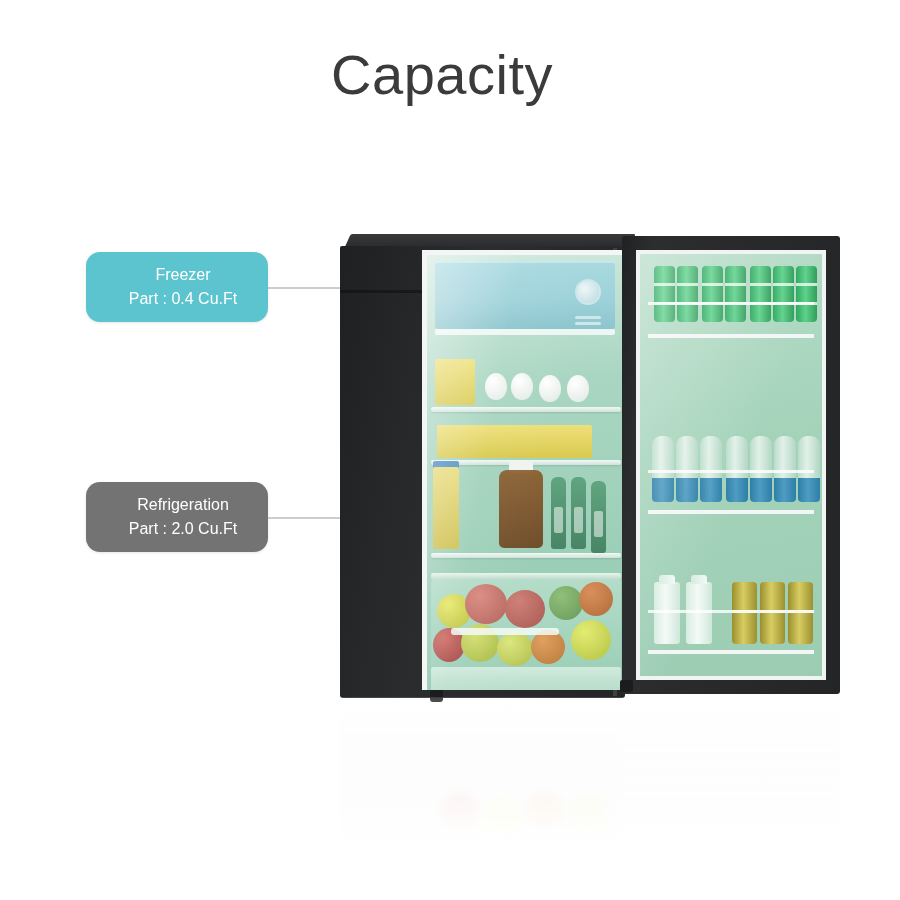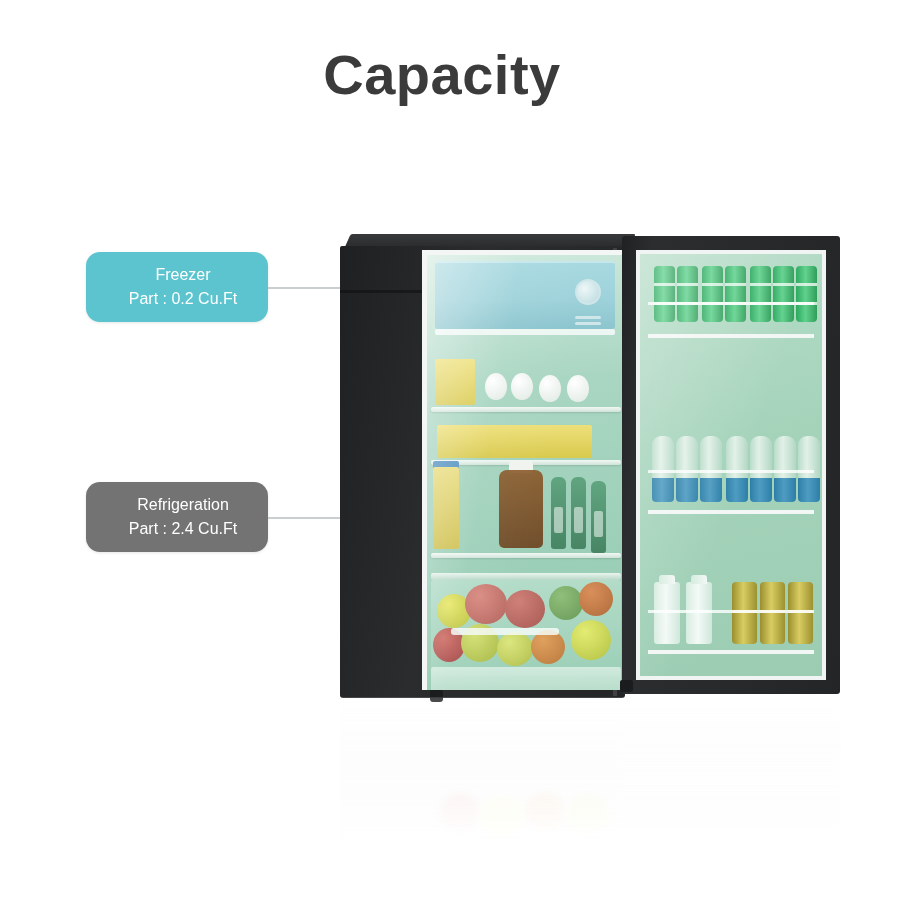--- a/index.html
+++ b/index.html
@@ -8,21 +8,21 @@
     font-family:"Liberation Sans", sans-serif;
     background:#ffffff;
     position:relative;
     overflow:hidden;
   }
 
   
   #page-title {
     position:absolute; top:42px; left:0; width:884px;
     text-align:center;
-    font-size:56px; font-weight:700; letter-spacing:0.5px;
+    font-size:56px; font-weight:400; letter-spacing:0.5px;
     color:#3b3b3b;
   }
 
   
   .callout {
     position:absolute;
     border-radius:14px;
     color:#ffffff;
     text-align:center;
     display:flex; flex-direction:column; align-items:center; justify-content:center;
@@ -273,27 +273,27 @@
   }
   .refl-fruit { position:absolute; border-radius:50%; filter:blur(3px); }
 </style>
 </head>
 <body style="background: rgb(255, 255, 255);">
 
 <div id="page-title" style="color: rgb(59, 59, 59);">Capacity</div>
 
 <div class="callout" id="callout-freezer" style="background: rgb(91, 196, 206);">
   <span class="l1">Freezer</span>
-  <span class="l2">Part : 0.2 Cu.Ft</span>
+  <span class="l2">Part : 0.4 Cu.Ft</span>
 </div>
 <div class="connector" id="connector-freezer" style="background: rgb(201, 206, 209);"></div>
 
 <div class="callout" id="callout-fridge" style="background: #737373;">
   <span class="l1">Refrigeration</span>
-  <span class="l2">Part : 2.4 Cu.Ft</span>
+  <span class="l2">Part : 2.0 Cu.Ft</span>
 </div>
 <div class="connector" id="connector-fridge" style="background: rgb(201, 206, 209);"></div>
 
 <div id="fridge">
 
   <div class="cabinet-top"></div>
   <div class="cabinet"></div>
   <div class="cabinet-seam"></div>
   <div class="cabinet-edge"></div>
 

